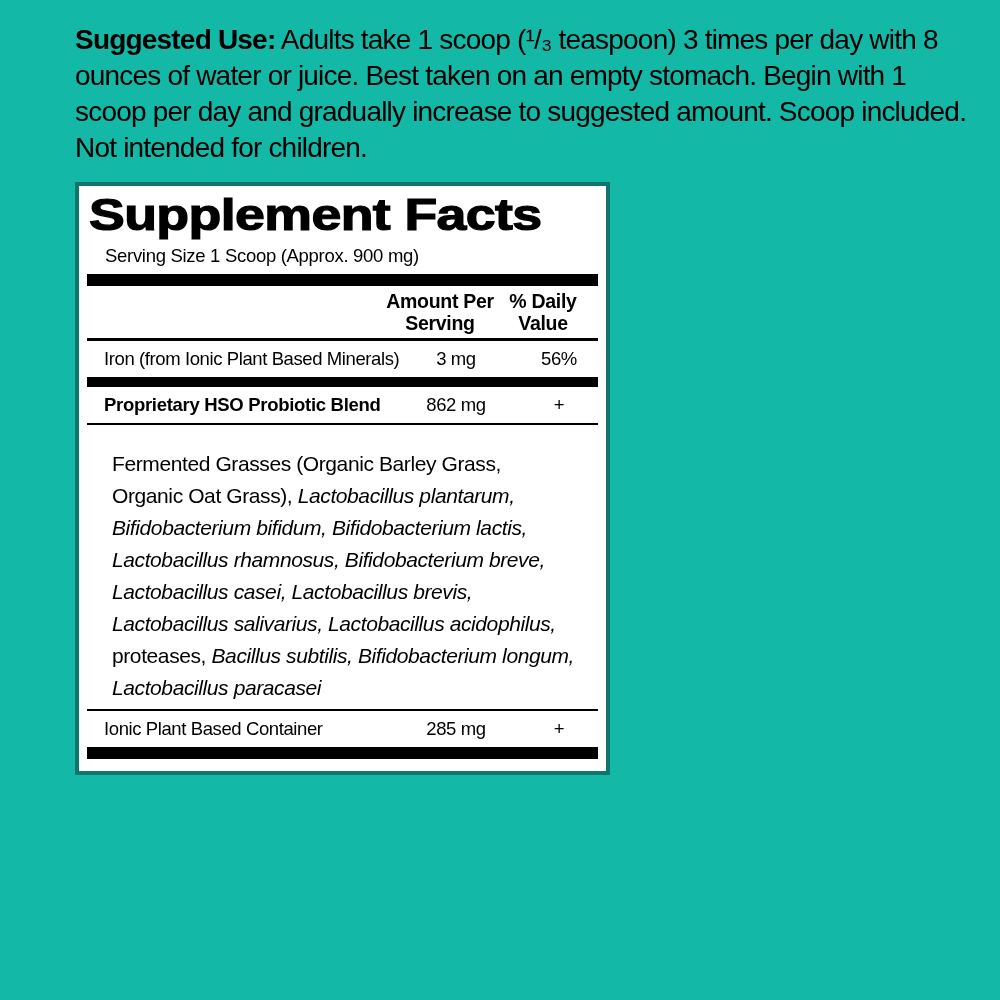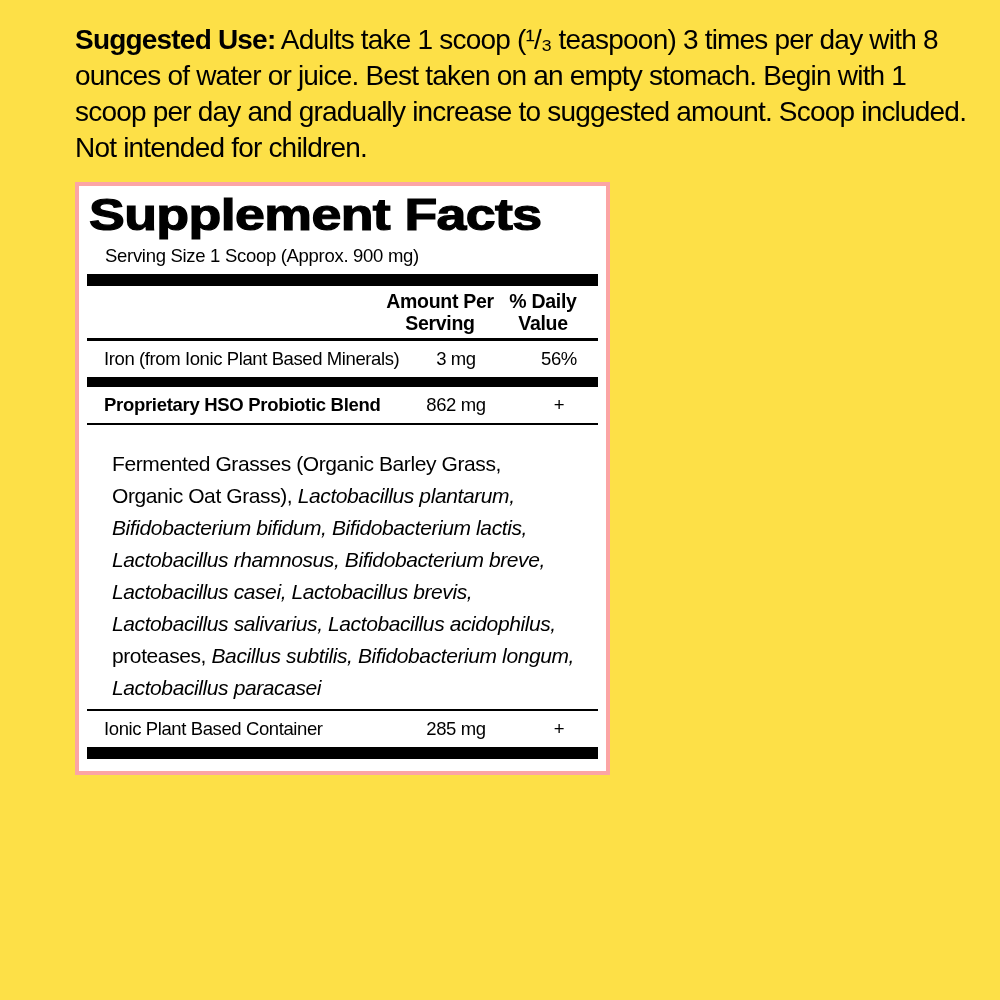--- a/index.html
+++ b/index.html
@@ -6,21 +6,21 @@
     margin: 0;
     padding: 0;
     background: #ffffff;
     font-family: "Liberation Sans", "DejaVu Sans", sans-serif;
     color: #000000;
   }
   .page {
     position: relative;
     width: 1000px;
     height: 1000px;
-    background: #fde047;
+    background: #14b8a6;
     overflow: hidden;
   }
   
   .suggested-use {
     position: absolute;
     left: 75px;
     top: 22px;
     width: 892px;
     margin: 0;
     font-size: 28px;
@@ -29,21 +29,21 @@
   }
   .su-label { font-weight: 700; }
   
   .sf-box {
     position: absolute;
     left: 75px;
     top: 182px;
     width: 535px;
     height: 593px;
     box-sizing: border-box;
-    border: 4px solid #fca5a5;
+    border: 4px solid #0f766e;
     background: #ffffff;
     padding: 0 8px;
     overflow: hidden;
   }
   .sf-title {
     font-weight: 700;
     font-size: 44px;
     line-height: 50px;
     margin: 4px 0 2px 2px;
     white-space: nowrap;

